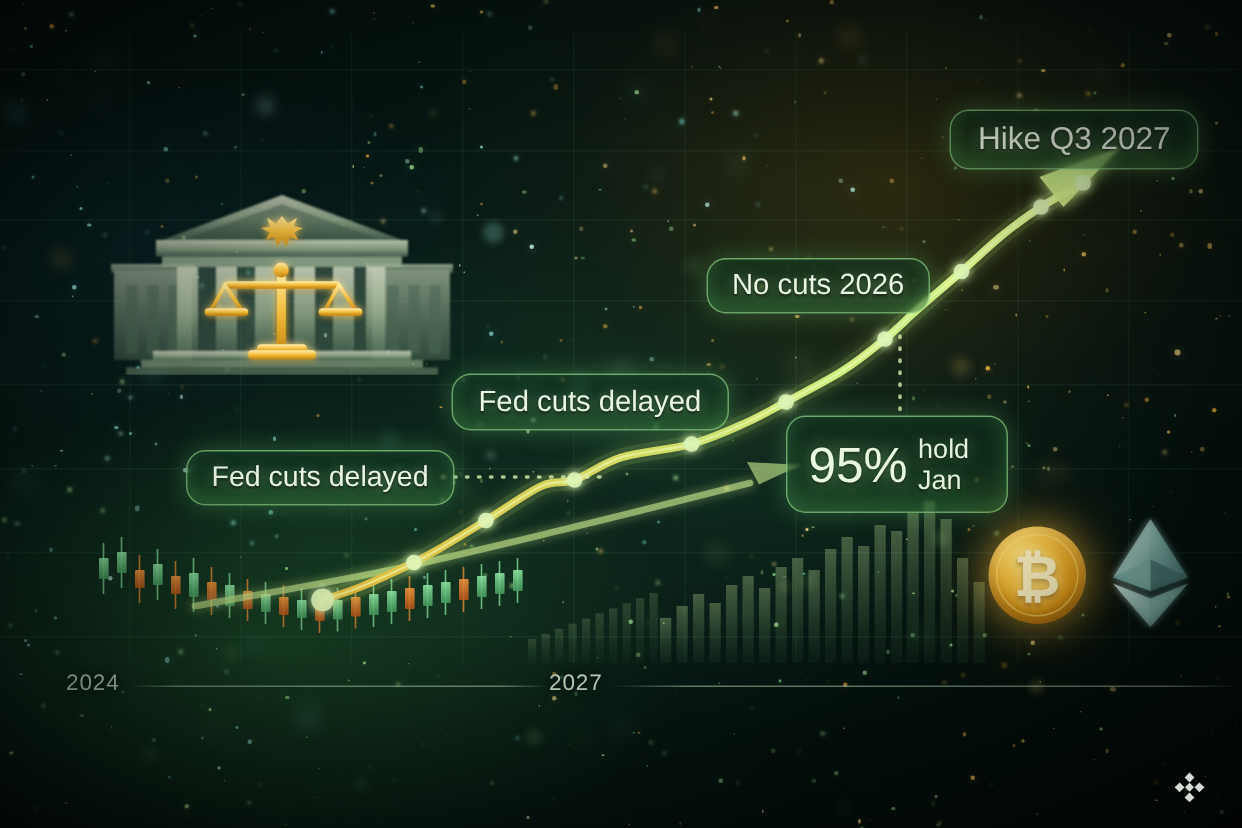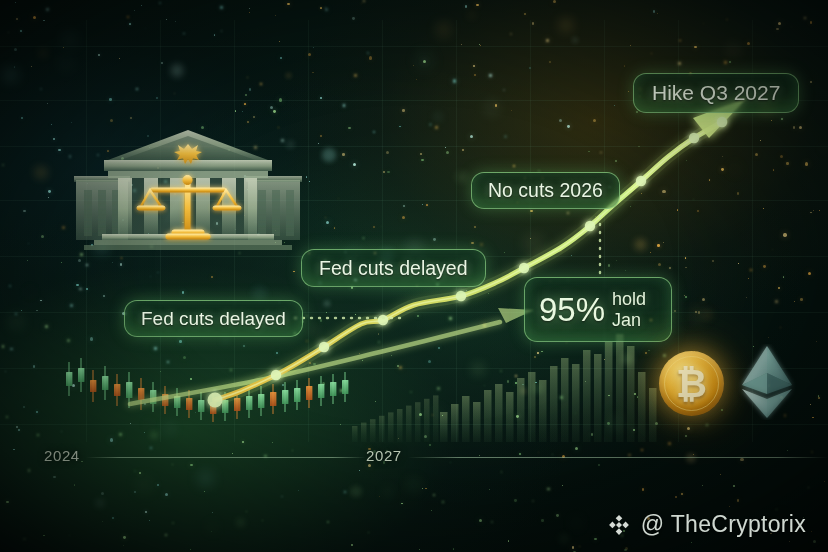--- a/index.html
+++ b/index.html
@@ -1090,16 +1090,15 @@
       <svg viewBox="0 0 26 26" width="26" height="26">
         <g fill="#e6ece6">
           <polygon points="13,3 16.3,6.3 13,9.6 9.7,6.3"></polygon>
           <polygon points="6.4,9.6 9.7,12.9 6.4,16.2 3.1,12.9"></polygon>
           <polygon points="19.6,9.6 22.9,12.9 19.6,16.2 16.3,12.9"></polygon>
           <polygon points="13,16.3 16.3,19.6 13,22.9 9.7,19.6"></polygon>
           <polygon points="13,9.9 16,12.9 13,15.9 10,12.9"></polygon>
         </g>
       </svg>
     </span>
-    <span>@ TheCryptorix</span>
   </div>
 
 </div>
 
 </body></html>

